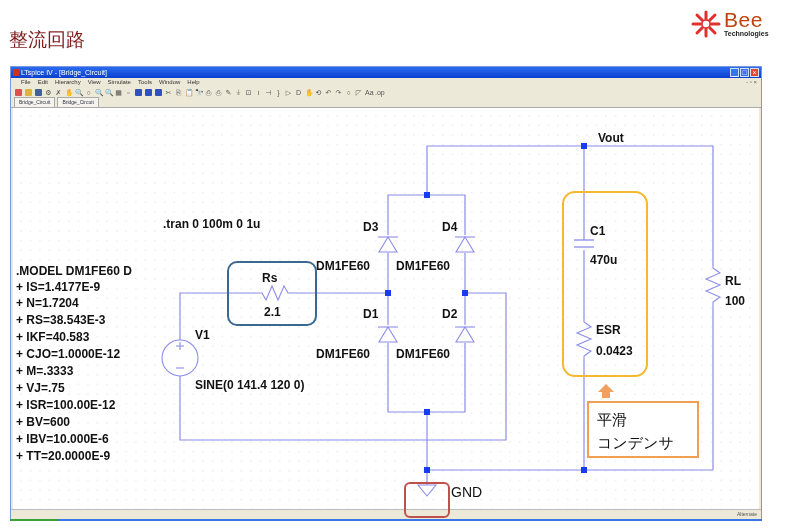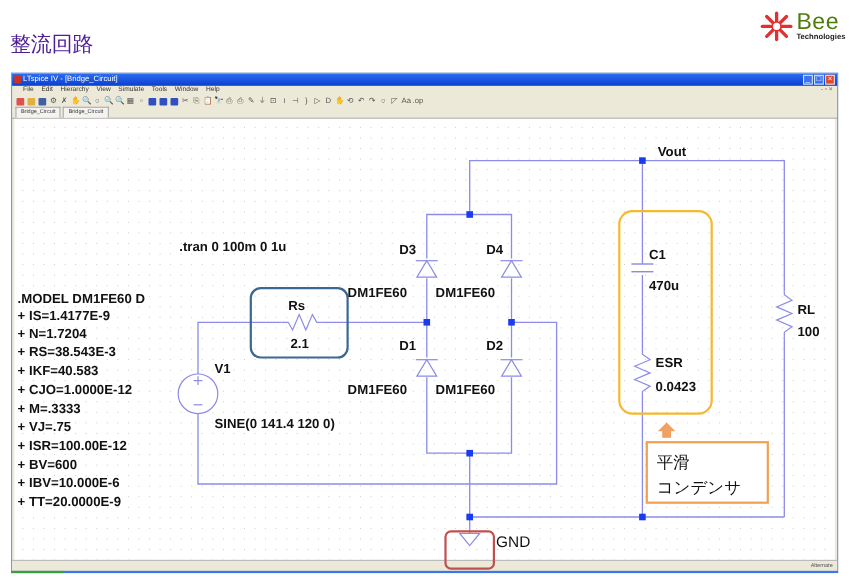--- a/index.html
+++ b/index.html
@@ -1,19 +1,19 @@
 <!DOCTYPE html>
 <html><head>
 <meta charset="utf-8">
 <style>
   html,body{margin:0;padding:0;background:#fff;}
   body{width:785px;height:529px;position:relative;overflow:hidden;font-family:"Liberation Sans",sans-serif;}
-  .page-title{position:absolute;left:9px;top:27px;font-size:19px;color:#4c1d95;font-family:"DejaVu Sans",sans-serif;}
+  .page-title{position:absolute;left:9px;top:27px;font-size:19px;color:#7f1d1d;font-family:"DejaVu Sans",sans-serif;}
   .logo{position:absolute;left:690px;top:10px;width:90px;height:30px;}
-  .logo-word{position:absolute;left:34px;top:-2px;font-size:21px;color:#4d7c0f;font-family:"Liberation Sans",sans-serif;letter-spacing:0.5px;}
+  .logo-word{position:absolute;left:34px;top:-2px;font-size:21px;color:#c2410c;font-family:"Liberation Sans",sans-serif;letter-spacing:0.5px;}
   .logo-sub{position:absolute;left:34px;top:20px;font-size:7px;font-weight:bold;color:#222;}
   .window{position:absolute;left:10px;top:66px;width:752px;height:453px;background:#ece9d8;border:1px solid #7a96df;box-sizing:border-box;}
   .titlebar{position:absolute;left:0;top:0;right:0;height:11px;background:linear-gradient(#2a6cf0,#0a3fd0);color:#fff;font-size:7px;line-height:11px;padding-left:10px;}
   .titlebar .app-icon{position:absolute;left:2px;top:2px;width:6px;height:7px;background:#d03020;}
   .win-btns{position:absolute;right:2px;top:1px;display:flex;gap:1px;}
   .win-btn{width:9px;height:9px;background:#3a72f0;border:1px solid #cfe0ff;box-sizing:border-box;color:#fff;font-size:7px;line-height:7px;text-align:center;}
   .win-btn.close{background:#e04a2a;}
   .menubar{position:absolute;left:0;top:11px;right:0;height:9px;font-size:6px;line-height:9px;color:#333;display:flex;gap:7px;padding-left:10px;}
   .menubar .mdi-ctrl{position:absolute;right:4px;top:0;font-size:6px;color:#666;}
   .toolbar{position:absolute;left:0;top:20px;right:0;height:10px;display:flex;gap:3px;padding-left:4px;align-items:center;}

